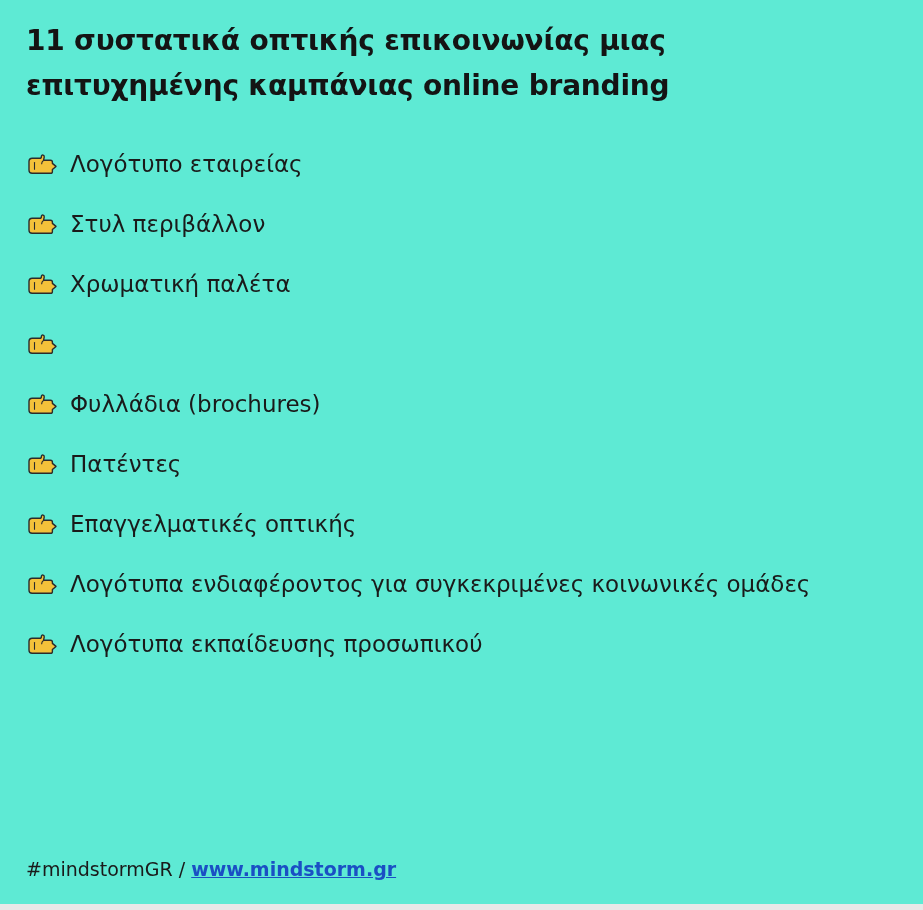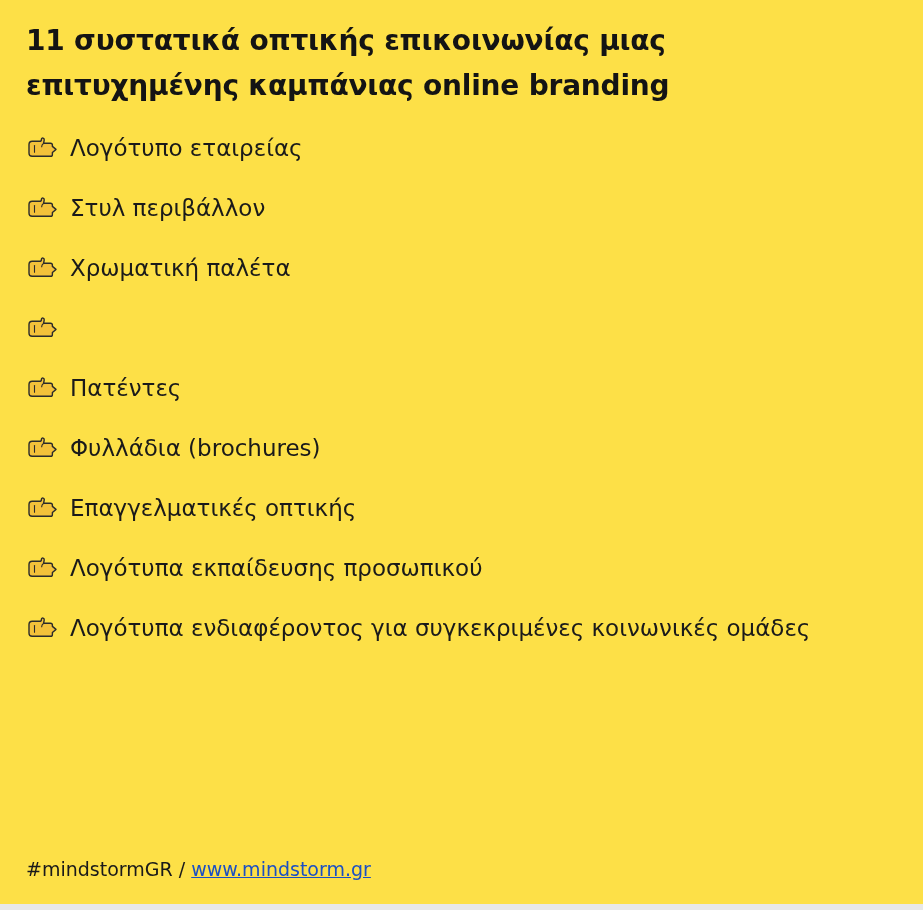--- a/index.html
+++ b/index.html
@@ -13,39 +13,39 @@
     font-family: "DejaVu Sans", sans-serif;
     color: #1a1a1a;
     overflow: hidden;
   }
   .page {
     position: relative;
     width: 923px;
     height: 910px;
     box-sizing: border-box;
     padding: 18px 26px 0 26px;
-    background: #fde047;
+    background: #5eead4;
   }
   .title {
     font-size: 28px;
     font-weight: bold;
     line-height: 1.62;
     letter-spacing: -0.2px;
     color: #141414;
     margin: 0 0 10px 0;
     max-width: 700px;
   }
   .list {
     list-style: none;
     margin: 0;
     padding: 0;
   }
   .list-item {
     display: flex;
-    align-items: center;
+    align-items: flex-end;
     height: 60px;
     font-size: 23px;
     line-height: 1.2;
     color: #1a1a1a;
   }
   .bullet-icon {
     flex: 0 0 auto;
     width: 34px;
     height: 26px;
     margin-right: 10px;
@@ -67,20 +67,21 @@
   }
   .footer .tag {
     color: #1a1a1a;
   }
   .footer .sep {
     color: #1a1a1a;
   }
   .footer a {
     color: #1a4fc4;
     text-decoration: underline;
+    font-weight: bold;
   }
   .bottom-rule {
     position: absolute;
     left: 0;
     right: 0;
     bottom: 0;
     height: 6px;
     background: #e8e8e8;
   }
 </style>
@@ -141,66 +142,66 @@
     </li>
 
     <li class="list-item">
       <span class="bullet-icon">
         <svg width="34" height="26" viewBox="0 0 34 26" xmlns="http://www.w3.org/2000/svg">
           <path d="M3 7.5 C3 5.6 4.4 4.3 6.2 4.3 L13.5 4.3 C14.6 4.3 15.4 3.4 15.4 2.4 C15.4 1.4 16.2 0.8 17.1 1.1 C18 1.4 18.4 2.3 18.2 3.2 L17.6 6.2 L24.5 6.2 C25.6 6.2 26.4 7 26.4 8.1 L26.4 9.4 L30 12.4 L26.4 15.6 L26.4 17.4 C26.4 18.5 25.6 19.3 24.5 19.3 L6.2 19.3 C4.4 19.3 3 18 3 16.1 Z" fill="#f3c13a" stroke="#2b2b2b" stroke-width="1.4" stroke-linejoin="round"></path>
           <path d="M8.5 8.6 L8.5 15.2" stroke="#2b2b2b" stroke-width="1.1" stroke-linecap="round"></path>
           <path d="M17.6 6.2 C16.2 7.2 15.6 8.6 15.6 10.2" stroke="#2b2b2b" stroke-width="1.1" fill="none"></path>
         </svg>
       </span>
+      <span class="item-text">Φυλλάδια (brochures)</span>
+    </li>
+
+    <li class="list-item">
+      <span class="bullet-icon">
+        <svg width="34" height="26" viewBox="0 0 34 26" xmlns="http://www.w3.org/2000/svg">
+          <path d="M3 7.5 C3 5.6 4.4 4.3 6.2 4.3 L13.5 4.3 C14.6 4.3 15.4 3.4 15.4 2.4 C15.4 1.4 16.2 0.8 17.1 1.1 C18 1.4 18.4 2.3 18.2 3.2 L17.6 6.2 L24.5 6.2 C25.6 6.2 26.4 7 26.4 8.1 L26.4 9.4 L30 12.4 L26.4 15.6 L26.4 17.4 C26.4 18.5 25.6 19.3 24.5 19.3 L6.2 19.3 C4.4 19.3 3 18 3 16.1 Z" fill="#f3c13a" stroke="#2b2b2b" stroke-width="1.4" stroke-linejoin="round"></path>
+          <path d="M8.5 8.6 L8.5 15.2" stroke="#2b2b2b" stroke-width="1.1" stroke-linecap="round"></path>
+          <path d="M17.6 6.2 C16.2 7.2 15.6 8.6 15.6 10.2" stroke="#2b2b2b" stroke-width="1.1" fill="none"></path>
+        </svg>
+      </span>
       <span class="item-text">Πατέντες</span>
     </li>
 
     <li class="list-item">
       <span class="bullet-icon">
         <svg width="34" height="26" viewBox="0 0 34 26" xmlns="http://www.w3.org/2000/svg">
           <path d="M3 7.5 C3 5.6 4.4 4.3 6.2 4.3 L13.5 4.3 C14.6 4.3 15.4 3.4 15.4 2.4 C15.4 1.4 16.2 0.8 17.1 1.1 C18 1.4 18.4 2.3 18.2 3.2 L17.6 6.2 L24.5 6.2 C25.6 6.2 26.4 7 26.4 8.1 L26.4 9.4 L30 12.4 L26.4 15.6 L26.4 17.4 C26.4 18.5 25.6 19.3 24.5 19.3 L6.2 19.3 C4.4 19.3 3 18 3 16.1 Z" fill="#f3c13a" stroke="#2b2b2b" stroke-width="1.4" stroke-linejoin="round"></path>
           <path d="M8.5 8.6 L8.5 15.2" stroke="#2b2b2b" stroke-width="1.1" stroke-linecap="round"></path>
           <path d="M17.6 6.2 C16.2 7.2 15.6 8.6 15.6 10.2" stroke="#2b2b2b" stroke-width="1.1" fill="none"></path>
         </svg>
       </span>
-      <span class="item-text">Φυλλάδια (brochures)</span>
-    </li>
-
-    <li class="list-item">
-      <span class="bullet-icon">
-        <svg width="34" height="26" viewBox="0 0 34 26" xmlns="http://www.w3.org/2000/svg">
-          <path d="M3 7.5 C3 5.6 4.4 4.3 6.2 4.3 L13.5 4.3 C14.6 4.3 15.4 3.4 15.4 2.4 C15.4 1.4 16.2 0.8 17.1 1.1 C18 1.4 18.4 2.3 18.2 3.2 L17.6 6.2 L24.5 6.2 C25.6 6.2 26.4 7 26.4 8.1 L26.4 9.4 L30 12.4 L26.4 15.6 L26.4 17.4 C26.4 18.5 25.6 19.3 24.5 19.3 L6.2 19.3 C4.4 19.3 3 18 3 16.1 Z" fill="#f3c13a" stroke="#2b2b2b" stroke-width="1.4" stroke-linejoin="round"></path>
-          <path d="M8.5 8.6 L8.5 15.2" stroke="#2b2b2b" stroke-width="1.1" stroke-linecap="round"></path>
-          <path d="M17.6 6.2 C16.2 7.2 15.6 8.6 15.6 10.2" stroke="#2b2b2b" stroke-width="1.1" fill="none"></path>
-        </svg>
-      </span>
       <span class="item-text">Επαγγελματικές οπτικής</span>
     </li>
 
 
     <li class="list-item">
       <span class="bullet-icon">
         <svg width="34" height="26" viewBox="0 0 34 26" xmlns="http://www.w3.org/2000/svg">
           <path d="M3 7.5 C3 5.6 4.4 4.3 6.2 4.3 L13.5 4.3 C14.6 4.3 15.4 3.4 15.4 2.4 C15.4 1.4 16.2 0.8 17.1 1.1 C18 1.4 18.4 2.3 18.2 3.2 L17.6 6.2 L24.5 6.2 C25.6 6.2 26.4 7 26.4 8.1 L26.4 9.4 L30 12.4 L26.4 15.6 L26.4 17.4 C26.4 18.5 25.6 19.3 24.5 19.3 L6.2 19.3 C4.4 19.3 3 18 3 16.1 Z" fill="#f3c13a" stroke="#2b2b2b" stroke-width="1.4" stroke-linejoin="round"></path>
           <path d="M8.5 8.6 L8.5 15.2" stroke="#2b2b2b" stroke-width="1.1" stroke-linecap="round"></path>
           <path d="M17.6 6.2 C16.2 7.2 15.6 8.6 15.6 10.2" stroke="#2b2b2b" stroke-width="1.1" fill="none"></path>
         </svg>
       </span>
+      <span class="item-text">Λογότυπα ενδιαφέροντος για συγκεκριμένες κοινωνικές ομάδες</span>
+    </li>
+
+    <li class="list-item">
+      <span class="bullet-icon">
+        <svg width="34" height="26" viewBox="0 0 34 26" xmlns="http://www.w3.org/2000/svg">
+          <path d="M3 7.5 C3 5.6 4.4 4.3 6.2 4.3 L13.5 4.3 C14.6 4.3 15.4 3.4 15.4 2.4 C15.4 1.4 16.2 0.8 17.1 1.1 C18 1.4 18.4 2.3 18.2 3.2 L17.6 6.2 L24.5 6.2 C25.6 6.2 26.4 7 26.4 8.1 L26.4 9.4 L30 12.4 L26.4 15.6 L26.4 17.4 C26.4 18.5 25.6 19.3 24.5 19.3 L6.2 19.3 C4.4 19.3 3 18 3 16.1 Z" fill="#f3c13a" stroke="#2b2b2b" stroke-width="1.4" stroke-linejoin="round"></path>
+          <path d="M8.5 8.6 L8.5 15.2" stroke="#2b2b2b" stroke-width="1.1" stroke-linecap="round"></path>
+          <path d="M17.6 6.2 C16.2 7.2 15.6 8.6 15.6 10.2" stroke="#2b2b2b" stroke-width="1.1" fill="none"></path>
+        </svg>
+      </span>
       <span class="item-text">Λογότυπα εκπαίδευσης προσωπικού</span>
-    </li>
-
-    <li class="list-item">
-      <span class="bullet-icon">
-        <svg width="34" height="26" viewBox="0 0 34 26" xmlns="http://www.w3.org/2000/svg">
-          <path d="M3 7.5 C3 5.6 4.4 4.3 6.2 4.3 L13.5 4.3 C14.6 4.3 15.4 3.4 15.4 2.4 C15.4 1.4 16.2 0.8 17.1 1.1 C18 1.4 18.4 2.3 18.2 3.2 L17.6 6.2 L24.5 6.2 C25.6 6.2 26.4 7 26.4 8.1 L26.4 9.4 L30 12.4 L26.4 15.6 L26.4 17.4 C26.4 18.5 25.6 19.3 24.5 19.3 L6.2 19.3 C4.4 19.3 3 18 3 16.1 Z" fill="#f3c13a" stroke="#2b2b2b" stroke-width="1.4" stroke-linejoin="round"></path>
-          <path d="M8.5 8.6 L8.5 15.2" stroke="#2b2b2b" stroke-width="1.1" stroke-linecap="round"></path>
-          <path d="M17.6 6.2 C16.2 7.2 15.6 8.6 15.6 10.2" stroke="#2b2b2b" stroke-width="1.1" fill="none"></path>
-        </svg>
-      </span>
-      <span class="item-text">Λογότυπα ενδιαφέροντος για συγκεκριμένες κοινωνικές ομάδες</span>
     </li>
 
   </ul>
 
   <div class="footer">
     <span class="tag">#mindstormGR</span>
     <span class="sep">/</span>
     <a href="#">www.mindstorm.gr</a>
   </div>
 

